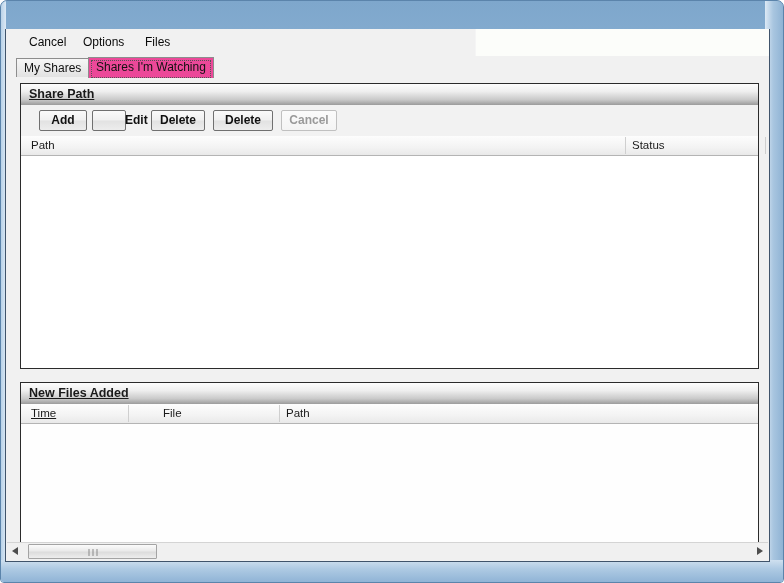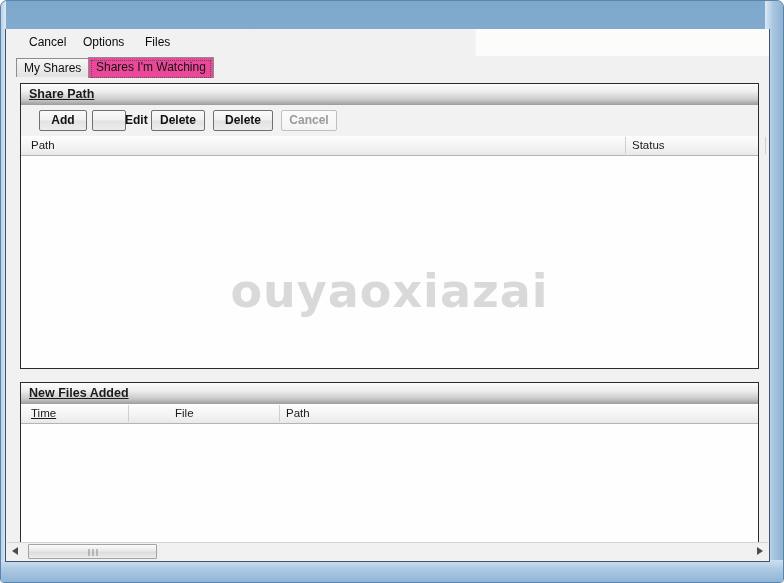--- a/index.html
+++ b/index.html
@@ -398,35 +398,32 @@
         <button class="btn disabled" style="left:260px; width:56px;">Cancel</button>
       </div>
 
       <div class="list-header" style="top:52px;">
         <div class="col" style="left:10px;">Path</div>
         <div class="col-sep" style="left:604px;"></div>
         <div class="col" style="left:611px;">Status</div>
         <div class="col-sep" style="left:744px;"></div>
       </div>
 
-      <div class="list-body" style="top:72px;">
-        <div class="watermark">ouyaoxiazai</div>
-      </div>
     </div>
 
     <div class="panel" style="left:14px; top:353px; width:739px; height:161px;">
 
       <div class="panel-header">
         <div class="panel-header-text">New Files Added</div>
       </div>
 
       <div class="list-header" style="top:21px;">
         <div class="col" style="left:10px;text-decoration:underline;">Time</div>
         <div class="col-sep" style="left:107px;"></div>
-        <div class="col" style="left:122px;padding-left:32px;">File</div>
+        <div class="col" style="left:110px;padding-left:32px;">File</div>
         <div class="col-sep" style="left:258px;"></div>
         <div class="col" style="left:265px;">Path</div>
       </div>
 
       <div class="list-body" style="top:41px;"></div>
     </div>
 
     <div class="hscroll">
       <div class="sb-arrow left">
         <div class="tri"></div>

